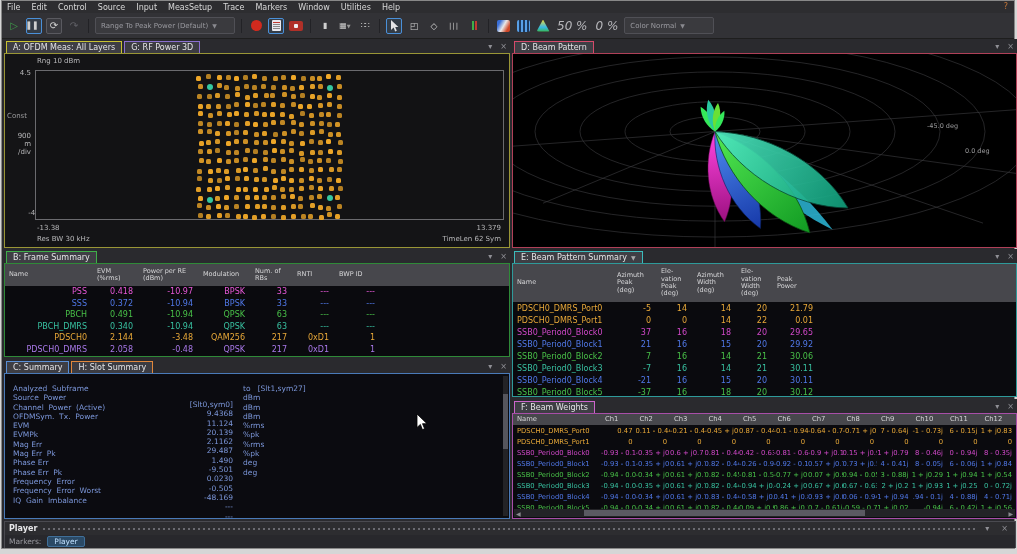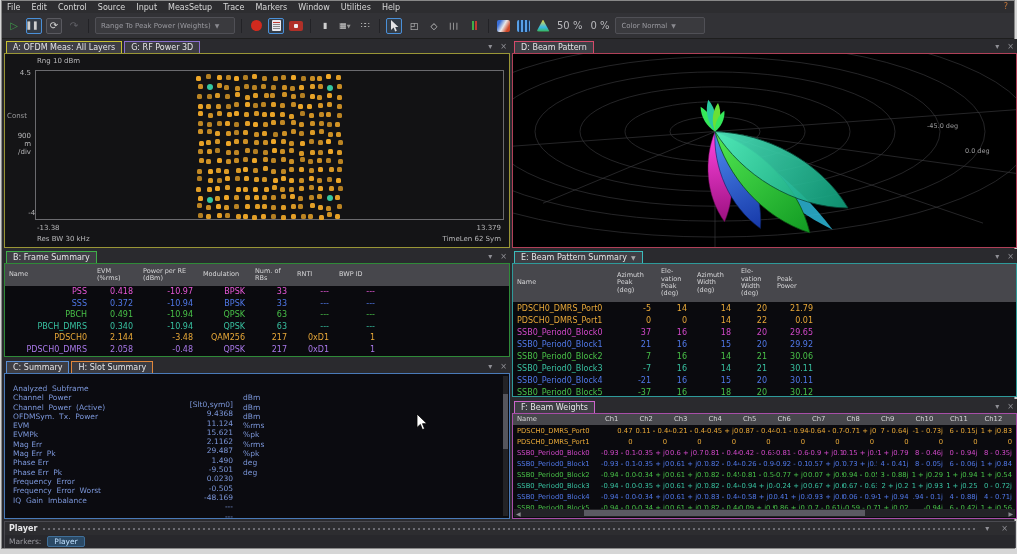--- a/index.html
+++ b/index.html
@@ -12,21 +12,21 @@
   #help-q{position:absolute;right:6px;top:1px;font-size:8px;color:#c87838;}
   
   #toolbar{position:absolute;left:0;top:12px;right:0;height:25px;background:#323236;border-bottom:1px solid #1e1e1e;display:flex;align-items:center;gap:4px;padding:0 4px;}
   .tb{height:16px;min-width:16px;display:flex;align-items:center;justify-content:center;font-size:10px;color:#cfcfcf;border:1px solid transparent;border-radius:2px;box-sizing:border-box;}
   .tb.boxed{border-color:#5a5a60;background:#3a3a3f;}
   .tb.active{border-color:#4a90d9;background:#343c46;}
   .tb.dim{color:#606066;}
   .sep{width:1px;height:14px;background:#222226;margin:0 2px;}
   .dd{height:15px;background:#3a3a3e;border:1px solid #505056;border-radius:2px;color:#9a9aa0;font-size:7px;display:flex;align-items:center;gap:4px;padding:0 5px;}
   .dd .car{font-size:6px;color:#8a8a90;}
-  .pct{font-size:10px;color:#b8b8bc;padding:0 2px;}
+  .pct{font-size:12px;color:#b8b8bc;padding:0 2px;font-style:italic;}
   .mini{width:13px;height:12px;border-radius:2px;}
   #grad-wave{background:linear-gradient(120deg,#3a6fd8 20%,#e8e8e8 50%,#d04828 80%);}
   #grad-hist{background:repeating-linear-gradient(90deg,#58a0e8 0 2px,#1d3a5f 2px 4px);}
   #grad-tri{background:linear-gradient(180deg,#e8d838,#38b8e8 60%,#38b84a);clip-path:polygon(50% 0,0 100%,100% 100%);}
   .rec{width:11px;height:11px;border-radius:50%;background:#d22a1e;}
   .vid{width:14px;height:10px;border-radius:2px;background:#b03028;display:flex;align-items:center;justify-content:center;}
   .vid i{width:4px;height:4px;background:#eee;border-radius:1px;}
   .doc{width:9px;height:11px;background:#e8e8ee;border-radius:1px;position:relative;}
   .doc:after{content:"";position:absolute;left:1px;top:2px;right:1px;height:1px;background:#c03a30;box-shadow:0 2px 0 #888,0 4px 0 #888,0 6px 0 #888;}
   
@@ -96,21 +96,21 @@
   </div>
   <span id="help-q">?</span>
 
   <div id="toolbar">
     <span class="tb dim" style="color:#3f9a4a">▷</span>
     <span class="tb active" style="font-size:7px;letter-spacing:1px">▌▌</span>
     <span class="tb boxed">⟳</span>
     <span class="tb dim">↷</span>
     <span class="sep"></span>
     <div class="dd" style="width:128px">
-      <span style="overflow:hidden;white-space:nowrap">Range To Peak Power (Weights)</span>
+      <span style="overflow:hidden;white-space:nowrap">Range To Peak Power (Default)</span>
       <span class="car">▼</span>
     </div>
     <span class="sep"></span>
     <span class="tb">
           <i class="rec"></i>
         </span>
     <span class="tb active">
           <i class="doc"></i>
         </span>
     <span class="tb">
@@ -665,34 +665,35 @@
       <div class="sp"></div>
       <span class="hbtn">▾</span>
       <span class="hbtn">×</span>
     </div>
     <div class="pbody" style="border-color:#4a7ab8;background:#0b0b10">
       <div id="sumrows">
 
       <div class="srow">
           <span class="l">Analyzed  Subframe</span>
           <span class="v">[Slt0,sym0]</span>
-        </div>
-            <div class="srow">
-          <span class="l">Channel  Power</span>
+          <span class="u">to   [Slt1,sym27]</span>
+        </div>
+            <div class="srow">
+          <span class="l">Source  Power</span>
           <span class="v">9.4368</span>
           <span class="u">dBm</span>
         </div>
             <div class="srow">
           <span class="l">Channel  Power  (Active)</span>
           <span class="v">11.124</span>
           <span class="u">dBm</span>
         </div>
             <div class="srow">
           <span class="l">OFDMSym.  Tx.  Power</span>
-          <span class="v">15.621</span>
+          <span class="v">20.139</span>
           <span class="u">dBm</span>
         </div>
             <div class="srow">
           <span class="l">EVM</span>
           <span class="v">2.1162</span>
           <span class="u">%rms</span>
         </div>
             <div class="srow">
           <span class="l">EVMPk</span>
           <span class="v">29.487</span>

